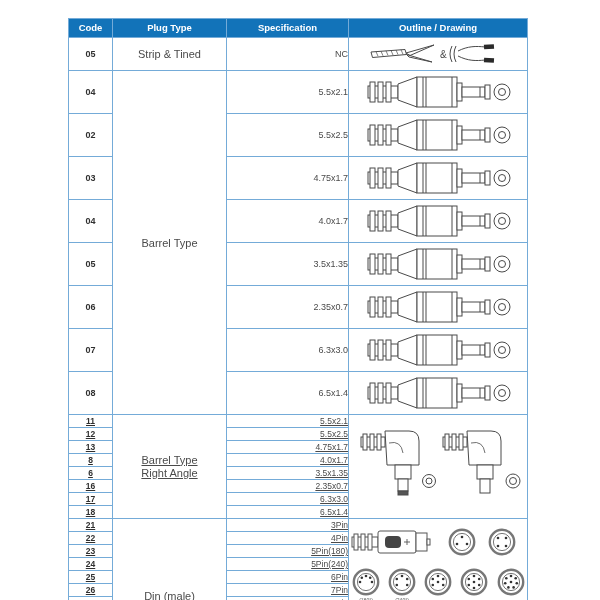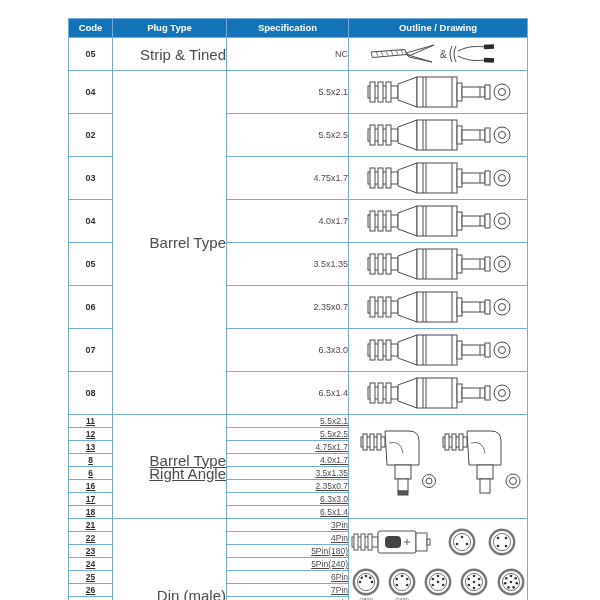--- a/index.html
+++ b/index.html
@@ -19,21 +19,21 @@
     background:#1273b9;color:#ffffff;
     font-size:9.5px;font-weight:bold;height:18px;line-height:18px;
   }
   tr.r0 td{height:32px;}
   tr.rb td{height:42px;}
   tr.rs td{height:12px;line-height:12px;text-decoration:underline;}
   .code{font-size:9px;font-weight:bold;color:#2f2f2f;}
   .spec{font-size:9px;color:#4a4a4a;text-align:right;}
   tr.rs .code{font-size:8.5px;}
   tr.rs .spec{font-size:8.5px;}
-  .ptype{font-size:15px;color:#4a4a4a;text-align:right;}
+  .ptype{font-size:11px;color:#4a4a4a;}
   .ptype-2l span{display:block;line-height:13px;}
   .ptype-bottom{vertical-align:bottom;padding-bottom:7px;}
   .draw svg{display:block;margin:0 auto;}
   .slot{display:block;}
 </style>
 </head>
 <body>
 
 <div class="sheet">
 <table>

